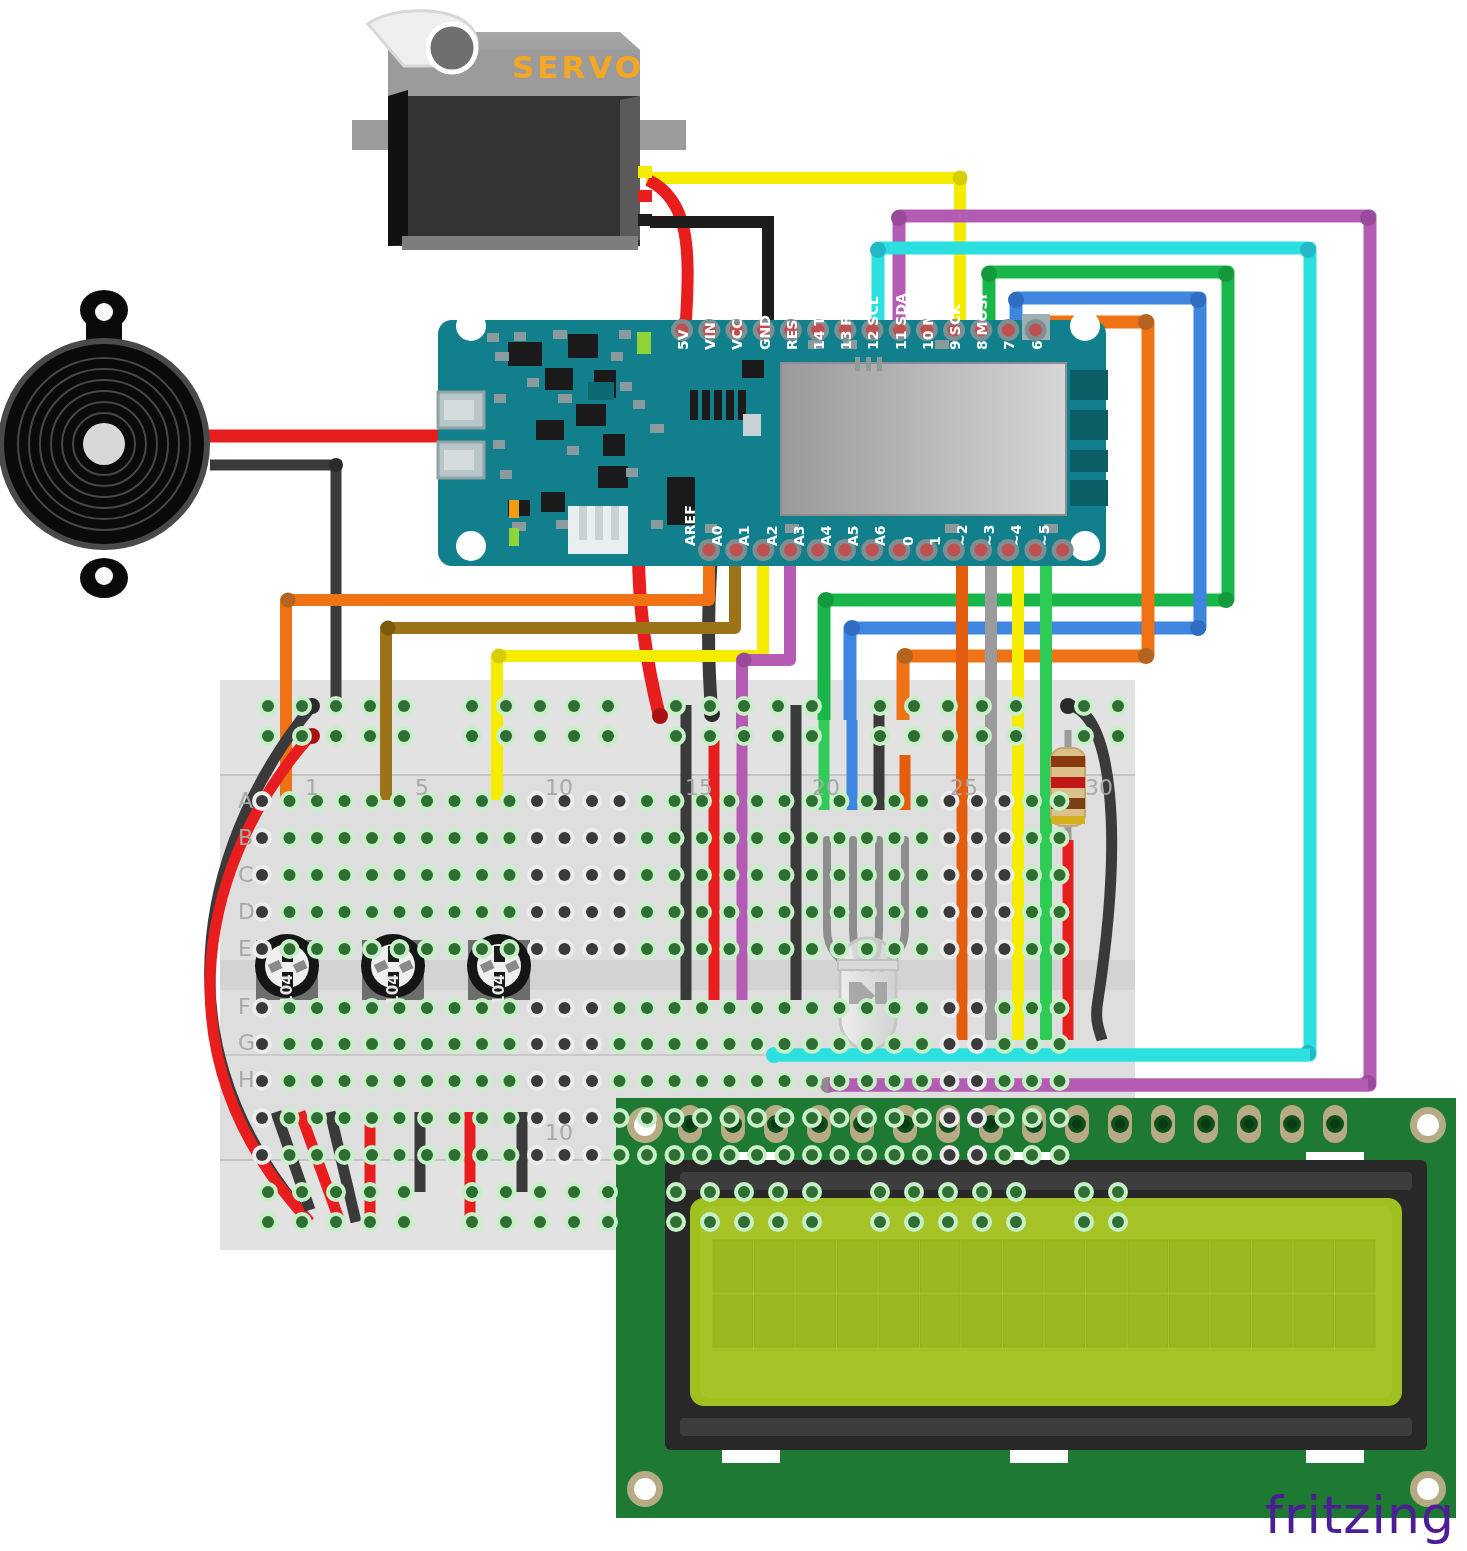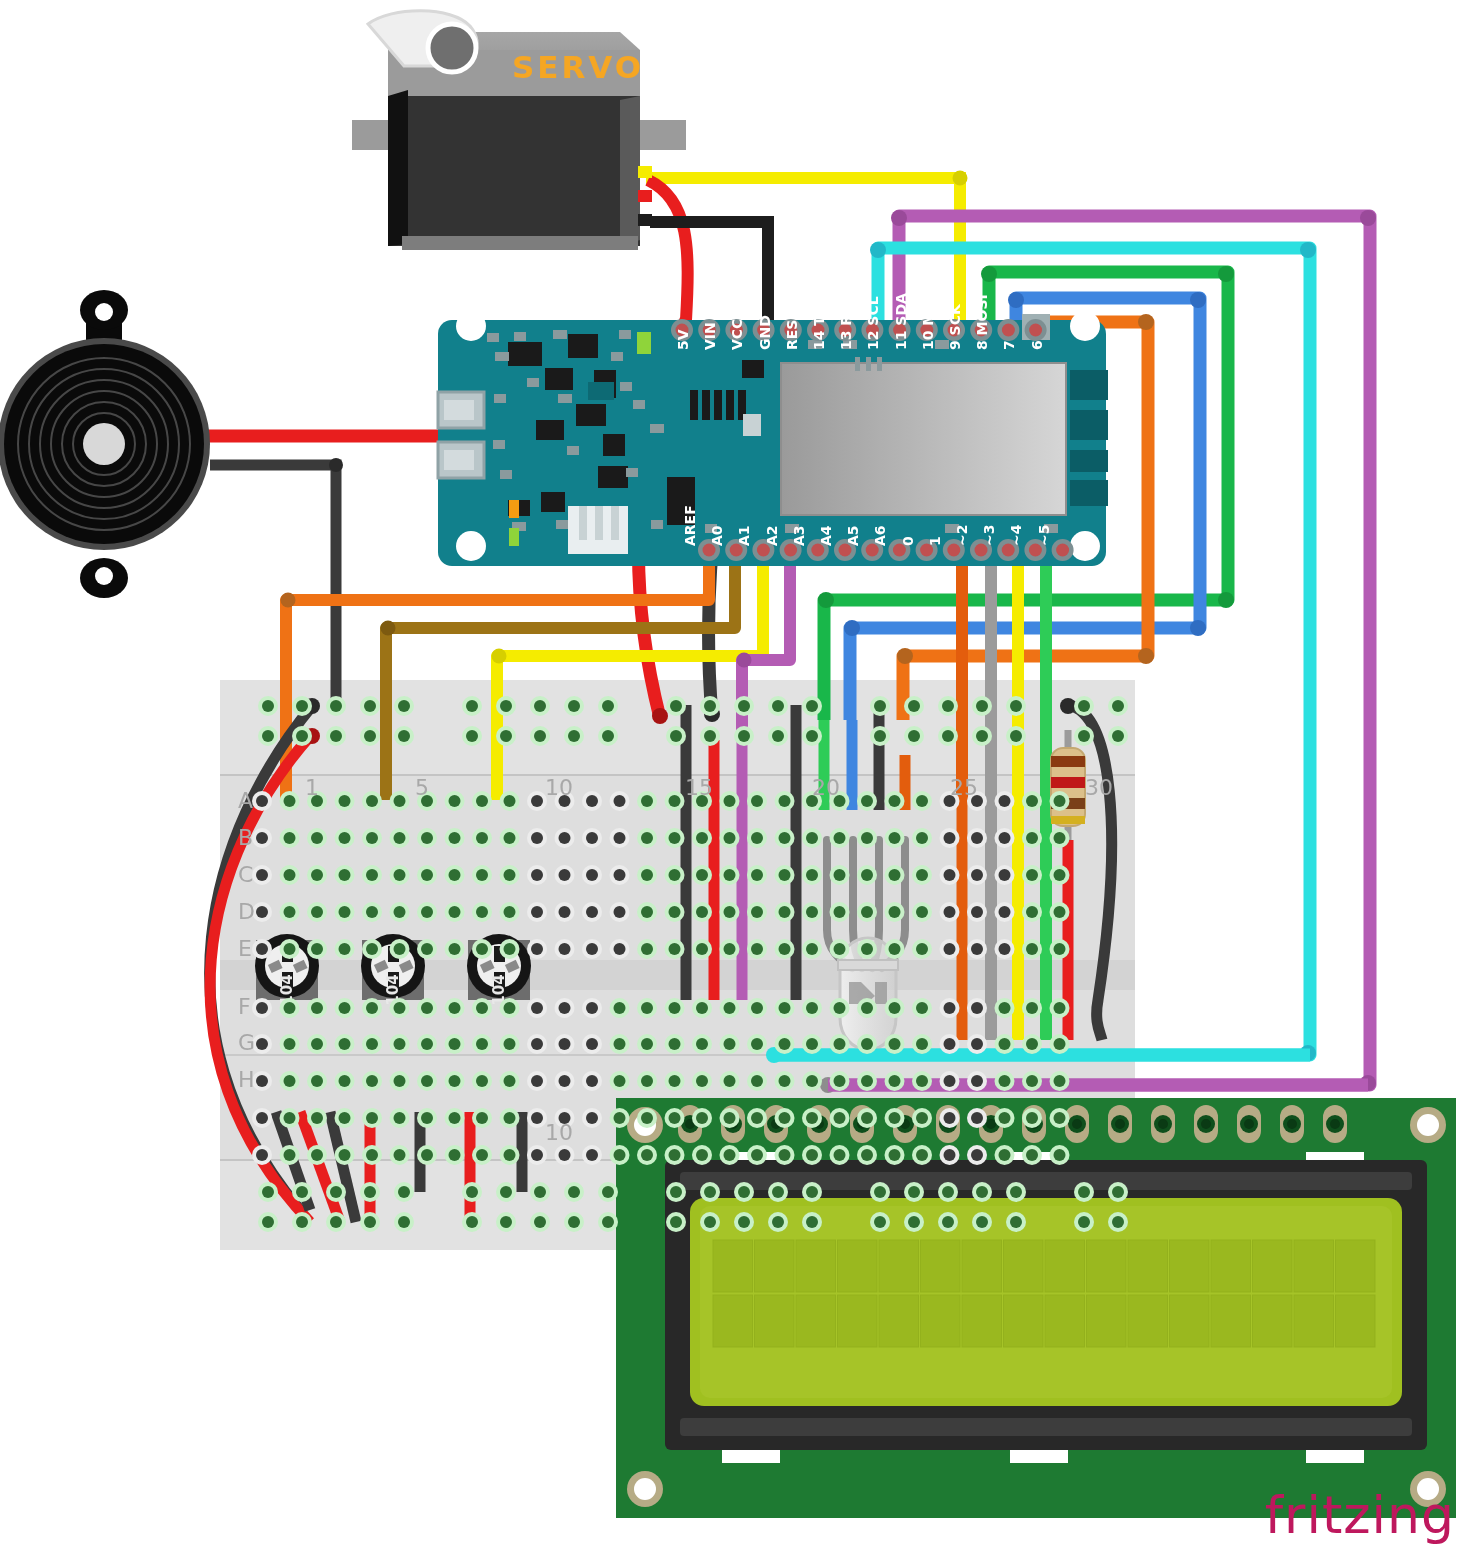--- a/index.html
+++ b/index.html
@@ -2,21 +2,21 @@
 <html><head>
 <meta charset="utf-8">
 <style>
   html,body{margin:0;padding:0;background:#ffffff;}
   body{width:1467px;height:1551px;position:relative;overflow:hidden;
        font-family:"DejaVu Sans",sans-serif;}
   #stage{position:absolute;left:0;top:0;width:1467px;height:1551px;}
   svg{position:absolute;left:0;top:0;}
   .lbl{font-family:"DejaVu Sans",sans-serif;font-weight:bold;}
   #fritzing-logo{position:absolute;right:12px;bottom:6px;font-family:"DejaVu Sans",sans-serif;
-      font-size:52px;color:#be185d;letter-spacing:1px;}
+      font-size:52px;color:#4c1d95;letter-spacing:1px;}
 </style>
 </head>
 <body>
 
 <div id="stage">
 
 <svg width="1467" height="1551" viewBox="0 0 1467 1551">
   <defs>
     <linearGradient id="gmod" x1="0" y1="0" x2="1" y2="0">
       <stop offset="0" stop-color="#9a9a9a"></stop>

